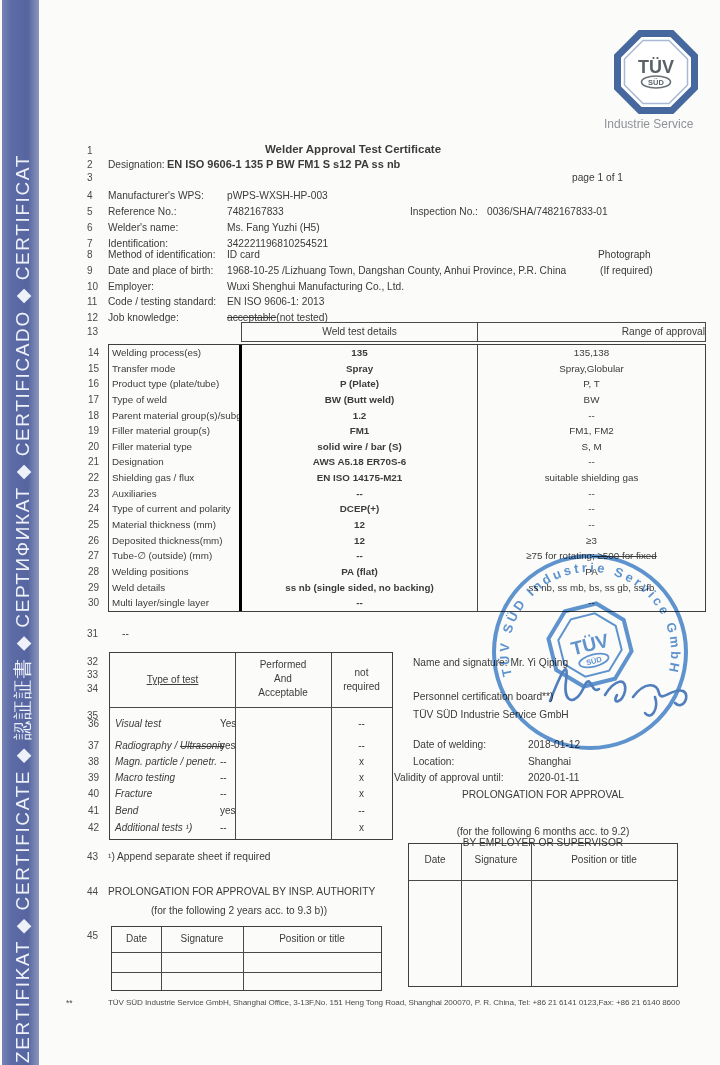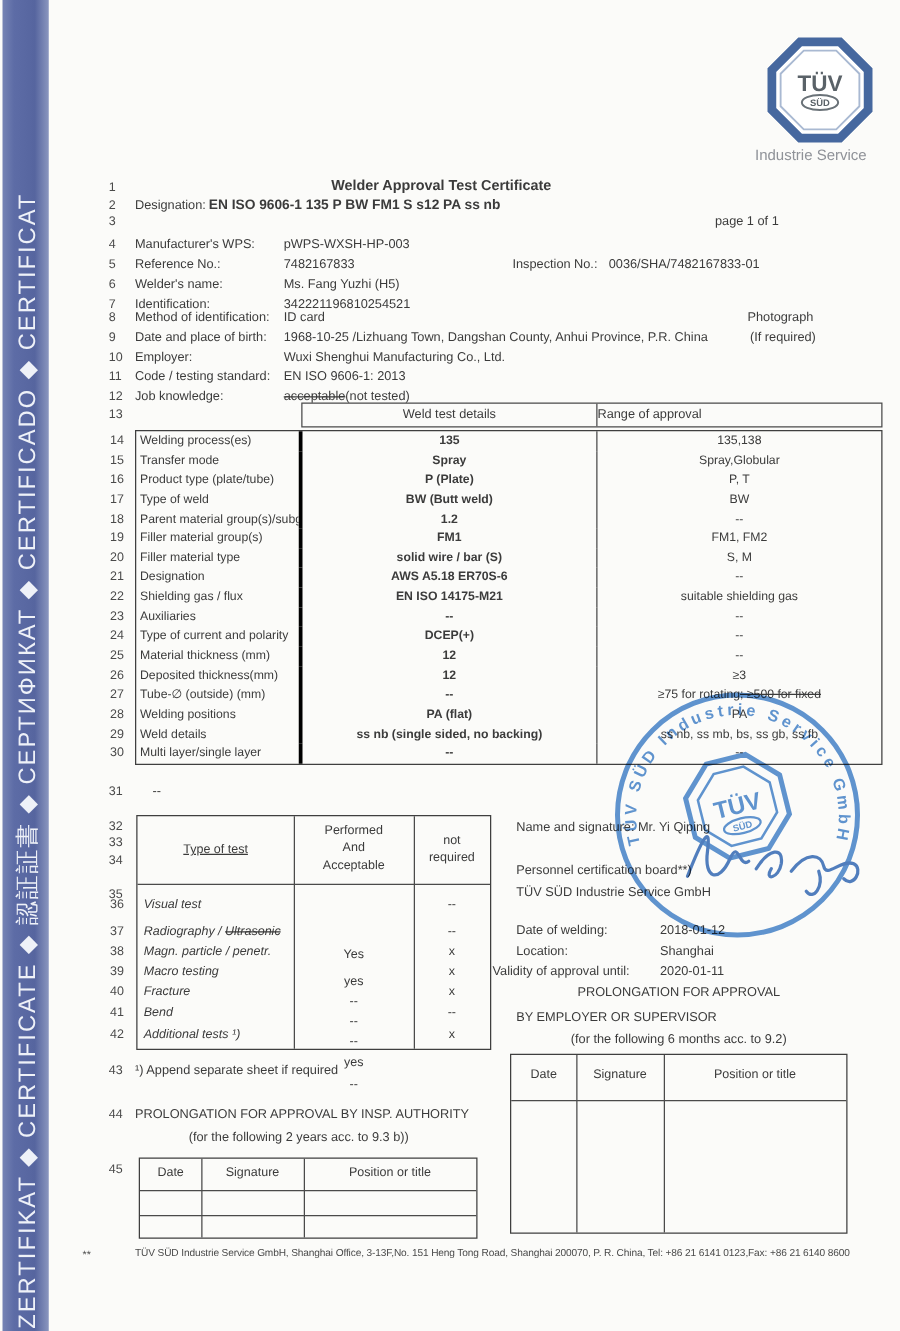--- a/index.html
+++ b/index.html
@@ -15,38 +15,38 @@
   .logo-sub{position:absolute;left:604px;top:117px;width:110px;text-align:left;font-size:12px;color:#8f9298;}
   
   .t{position:absolute;font-size:10.2px;white-space:nowrap;color:#3b3b3b;}
   .num{position:absolute;left:87px;font-size:10px;color:#4a4a4a;}
   .b{font-weight:bold;}
   .strike{text-decoration:line-through;}
   .title{position:absolute;left:241px;top:143px;width:224px;text-align:center;font-weight:bold;font-size:11.5px;white-space:nowrap;}
   
   .atable-head{position:absolute;left:241px;top:322px;width:465px;height:20px;display:flex;border:1px solid #4a4a4a;box-sizing:border-box;font-size:10.2px;}
   .atable-head .h1{width:235px;border-right:1px solid #4a4a4a;text-align:center;line-height:18px;}
-  .atable-head .h2{flex:1;text-align:left;line-height:18px;}
+  .atable-head .h2{flex:1;text-align:right;line-height:18px;}
   .atable{position:absolute;left:108px;top:344px;width:598px;height:268px;border:1.5px solid #3f3f3f;box-sizing:border-box;display:flex;flex-direction:column;}
   .arow{flex:1;display:flex;position:relative;font-size:9.8px;line-height:15.6px;white-space:nowrap;}
   .arow .c1{width:133px;padding-left:3px;box-sizing:border-box;border-right:3px solid #000000;overflow:hidden;}
   .arow .c2{width:236px;text-align:center;border-right:1px solid #4a4a4a;box-sizing:border-box;font-weight:bold;}
   .arow .c3{flex:1;text-align:center;}
   .arow .rn{position:absolute;left:-21px;font-size:10px;color:#4a4a4a;}
   
   .ttable{position:absolute;left:109px;top:652px;width:284px;height:188px;border:1.5px solid #3f3f3f;box-sizing:border-box;font-size:10px;}
   .ttable .v1{position:absolute;left:125px;top:0;bottom:0;width:1px;background:#4a4a4a;}
   .ttable .v2{position:absolute;left:221px;top:0;bottom:0;width:1px;background:#4a4a4a;}
   .ttable .hline{position:absolute;left:0;right:0;top:54px;height:1px;background:#4a4a4a;}
   .tt-h1{position:absolute;left:0;top:0;width:125px;height:54px;text-align:center;line-height:54px;text-decoration:underline;}
   .tt-h2{position:absolute;left:125px;top:5px;width:96px;text-align:center;line-height:14px;}
   .tt-h3{position:absolute;left:221px;top:13px;right:0;text-align:center;line-height:14px;}
   .trow{position:absolute;left:0;right:0;height:14px;white-space:nowrap;}
   .trow .rl{position:absolute;left:5px;font-style:italic;}
-  .trow .rp{position:absolute;left:125px;width:96px;text-align:center;margin-top:40px;}
+  .trow .rp{position:absolute;left:110px;width:96px;text-align:left;}
   .trow .rx{position:absolute;left:221px;right:0;text-align:center;}
   .trow .rn{position:absolute;left:-22px;font-size:10px;color:#4a4a4a;text-align:center;}
   
   .sigl{position:absolute;left:111px;top:926px;width:271px;height:65px;border:1px solid #3f3f3f;box-sizing:border-box;font-size:10px;}
   .sigl .v1{position:absolute;left:49px;top:0;bottom:0;width:1px;background:#4a4a4a;}
   .sigl .v2{position:absolute;left:131px;top:0;bottom:0;width:1px;background:#4a4a4a;}
   .sigl .h1{position:absolute;left:0;right:0;top:25px;height:1px;background:#4a4a4a;}
   .sigl .h2{position:absolute;left:0;right:0;top:45px;height:1px;background:#4a4a4a;}
   .sigl .d{position:absolute;left:0;width:49px;text-align:center;top:6px;}
   .sigl .s{position:absolute;left:49px;width:82px;text-align:center;top:6px;}
@@ -308,21 +308,21 @@
   <span class="t" style="left:413px;top:657px">Name and signature: Mr. Yi Qiping</span>
   <span class="t" style="left:413px;top:691px">Personnel certification board**)</span>
   <span class="t" style="left:413px;top:709px">TÜV SÜD Industrie Service GmbH</span>
   <span class="t" style="left:413px;top:739px">Date of welding:</span>
   <span class="t" style="left:528px;top:739px">2018-01-12</span>
   <span class="t" style="left:413px;top:756px">Location:</span>
   <span class="t" style="left:528px;top:756px">Shanghai</span>
   <span class="t" style="left:394px;top:772px">Validity of approval until:</span>
   <span class="t" style="left:528px;top:772px">2020-01-11</span>
   <div class="t" style="left:413px;top:789px;width:260px;text-align:center">PROLONGATION FOR APPROVAL</div>
-  <div class="t" style="left:413px;top:809px;width:260px;">BY EMPLOYER OR SUPERVISOR</div>
+  <div class="t" style="left:413px;top:837px;width:260px;text-align:center">BY EMPLOYER OR SUPERVISOR</div>
   <div class="t" style="left:413px;top:826px;width:260px;text-align:center">(for the following 6 months acc. to 9.2)</div>
 
   <span class="num" style="top:851px">43</span>
   <span class="t" style="left:108px;top:851px">¹) Append separate sheet if required</span>
   <span class="num" style="top:886px">44</span>
   <span class="t" style="left:108px;top:886px">PROLONGATION FOR APPROVAL BY INSP. AUTHORITY</span>
   <div class="t" style="left:108px;top:905px;width:262px;text-align:center">(for the following 2 years acc. to 9.3 b))</div>
   <span class="num" style="top:930px">45</span>
 
   <div class="sigl">

